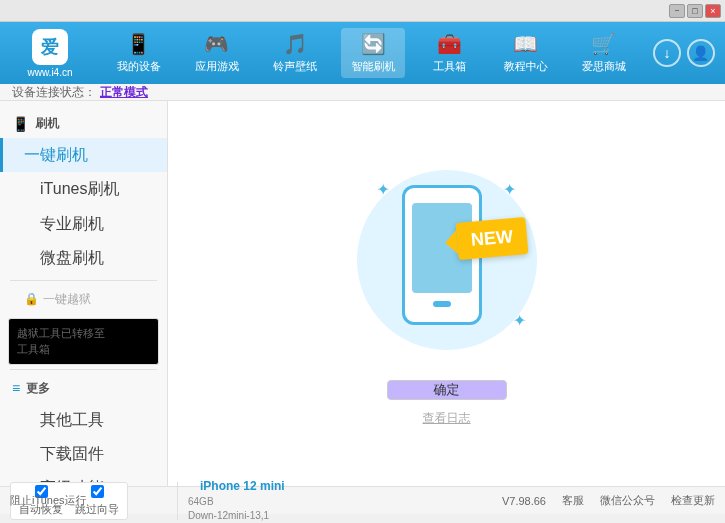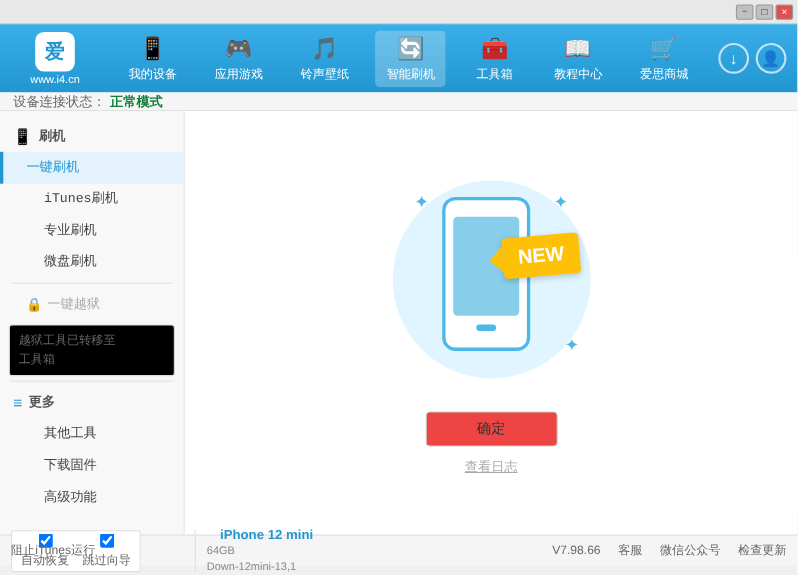--- a/index.html
+++ b/index.html
@@ -119,21 +119,21 @@
       height: 17px;
       background: #f5f5f5;
       border-bottom: 1px solid #e0e0e0;
       display: flex;
       align-items: center;
       padding: 0 12px;
       font-size: 12px;
       color: #555;
     }
     .status-label { color: #666; }
-    .status-value { color: #15803d; font-weight: bold; margin-left: 4px; }
+    .status-value { color: #6d28d9; font-weight: bold; margin-left: 4px; text-decoration: underline; }
 
     
     .main-layout {
       display: flex;
       height: calc(523px - 22px - 62px - 26px - 28px);
     }
 
     
     .sidebar {
       width: 168px;
@@ -152,23 +152,22 @@
     }
     .sidebar-section-title .icon {
       margin-right: 6px;
       font-size: 14px;
       color: #2196d0;
     }
     .sidebar-item {
       padding: 6px 12px 6px 40px;
       cursor: pointer;
       color: #444;
-      font-size: 12px;
+      font-size: 16px;
       line-height: 1.4;
-      font-family: Liberation Mono, monospace;
     }
     .sidebar-item.active {
       color: #2196d0;
       background: #e3f2fd;
       border-left: 3px solid #2196d0;
       padding-left: 21px;
     }
     .sidebar-divider {
       height: 1px;
       background: #e0e0e0;
@@ -281,23 +280,23 @@
     .sparkle-3 { bottom: 30px; right: 20px; }
 
     .success-text {
       font-size: 18px;
       color: #333;
       margin-bottom: 20px;
       font-weight: normal;
     }
     .confirm-btn {
       width: 120px;
-      height: 32px;
+      height: 20px;
       border: 1px solid #ccc;
-      background: #ef4444;
+      background: #c4b5fd;
       border-radius: 4px;
       cursor: pointer;
       font-size: 13px;
       color: #333;
       margin-bottom: 10px;
     }
     .view-link {
       color: #aaa;
       font-size: 12px;
       cursor: pointer;

